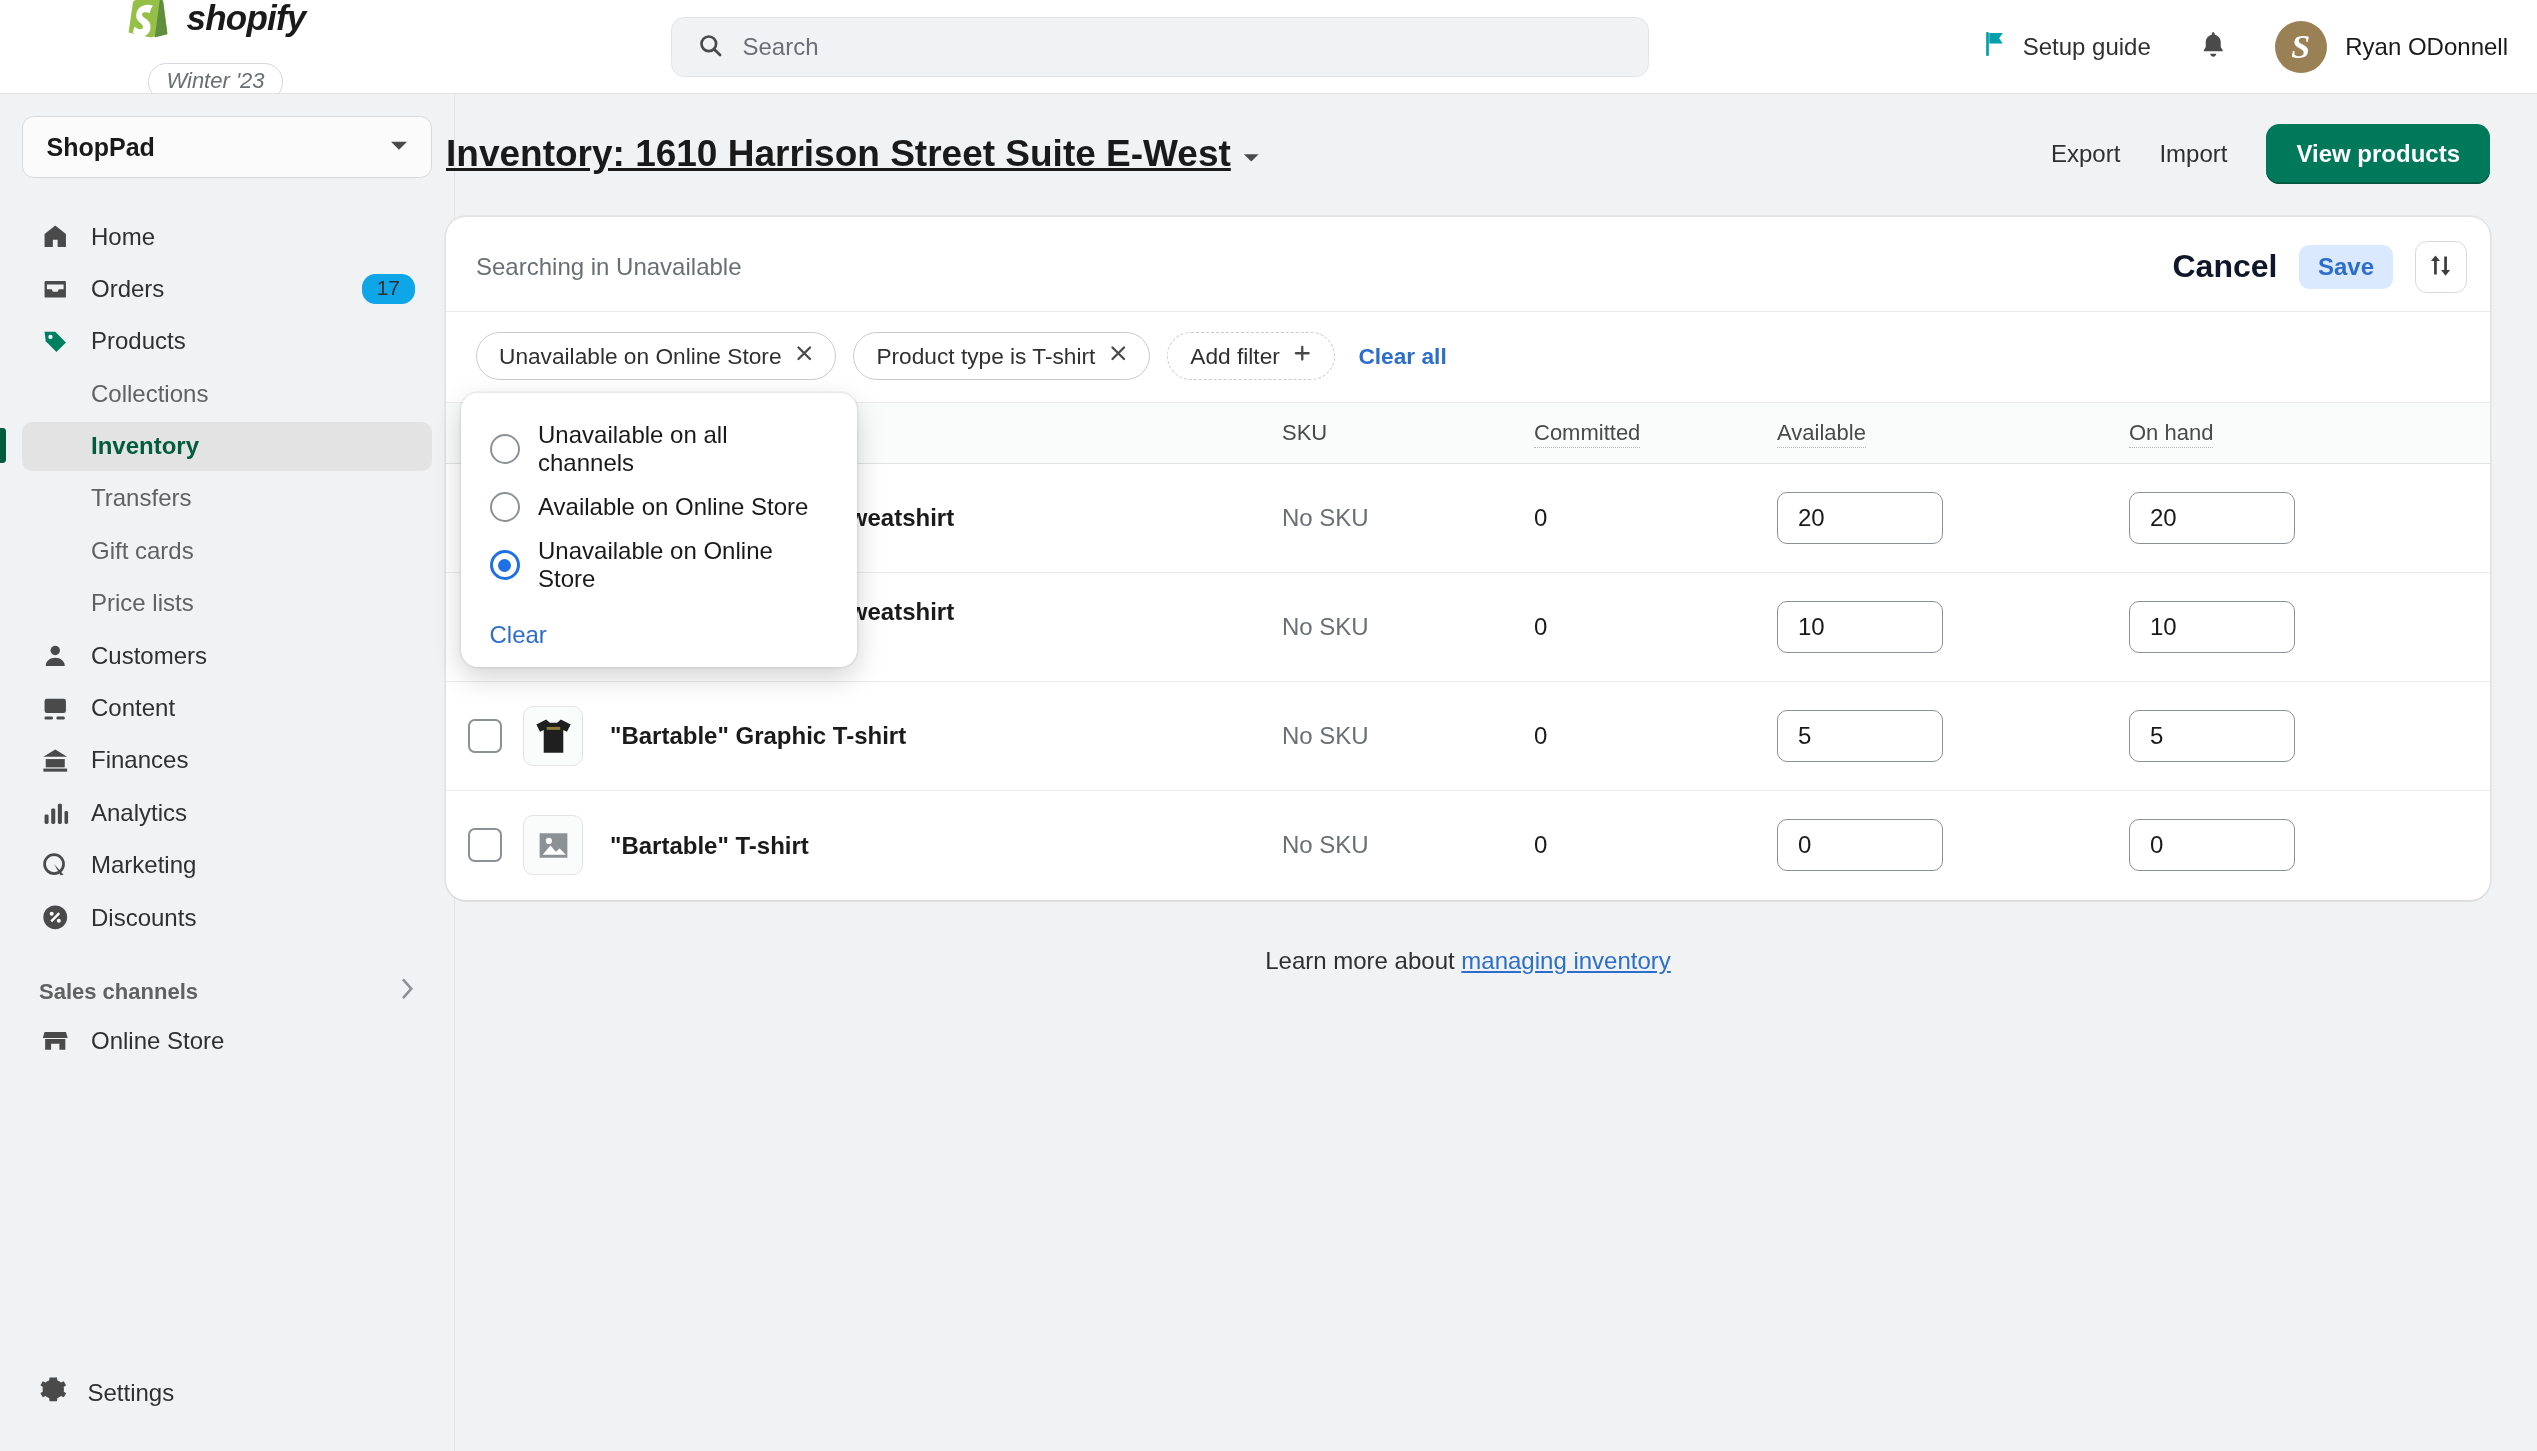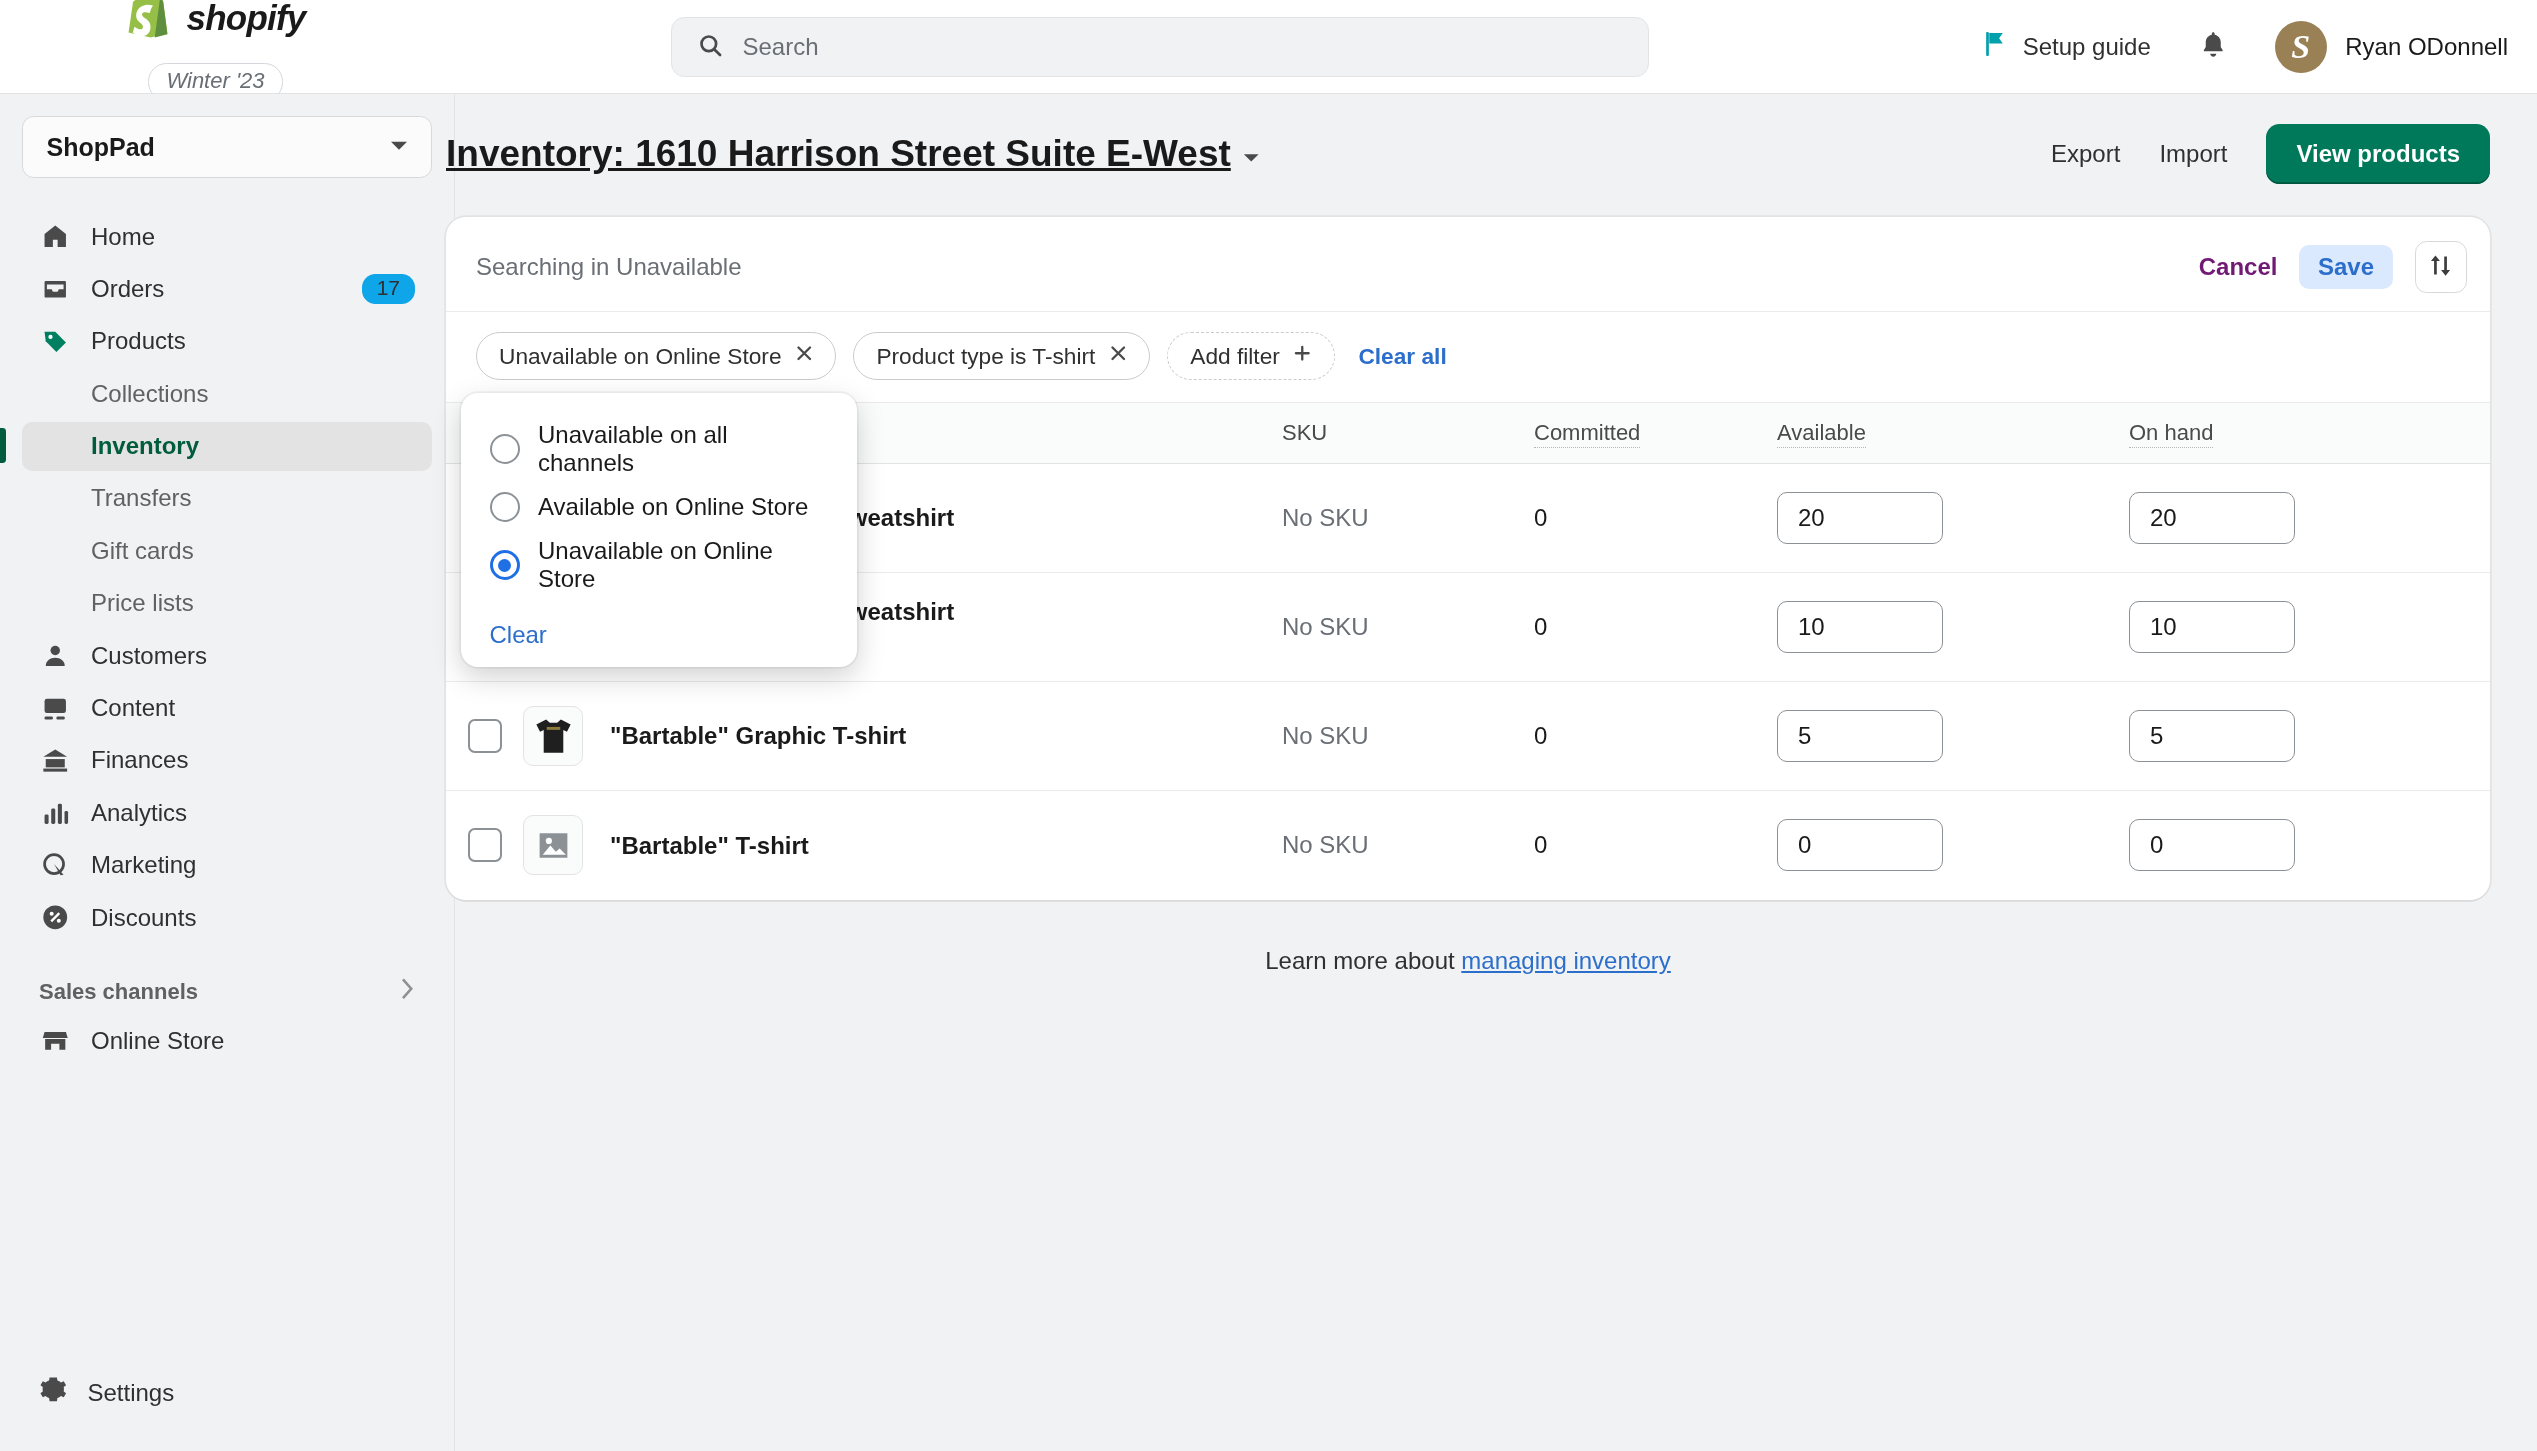--- a/index.html
+++ b/index.html
@@ -110,21 +110,21 @@
     margin: 8.4px 47px 0 47px; background: #fff;
     border-radius: 20px; box-shadow: 0 1.7px 0 rgba(0,0,0,.04), 0 0 0 1.7px #e3e3e3;
     overflow: visible; position: relative;
   }
   .search-row {
     display: flex; align-items: center; justify-content: space-between;
     padding: 23.5px 23.5px 18.5px 30px; border-bottom: 1.7px solid #ebebeb;
   }
   .search-row .ph { font-size: 24px; color: #6a6f76; }
   .sr-right { display: flex; align-items: center; gap: 22px; }
-  .link-btn { font-size: 24px; color: #701a75; font-weight: 600; }
+  .link-btn { font-size: 32px; color: #0f172a; font-weight: 600; }
   .save-pill { background: #dbe9ff; color: #2c6ecb; font-size: 24px; font-weight: 600; border-radius: 10px; padding: 8.4px 18.5px; }
   .sort-btn {
     width: 52px; height: 52px; border: 1.7px solid #d6d9dc; border-radius: 11.7px; background: #fff;
     display: flex; align-items: center; justify-content: center;
   }
 
   .filters-row { display: flex; align-items: center; gap: 17px; padding: 20px 30px 22px 30px; position: relative; }
   .chip {
     display: inline-flex; align-items: center; gap: 13.4px;
     border: 1.7px solid #c9cccf; border-radius: 838px; padding: 9.2px 22px;

